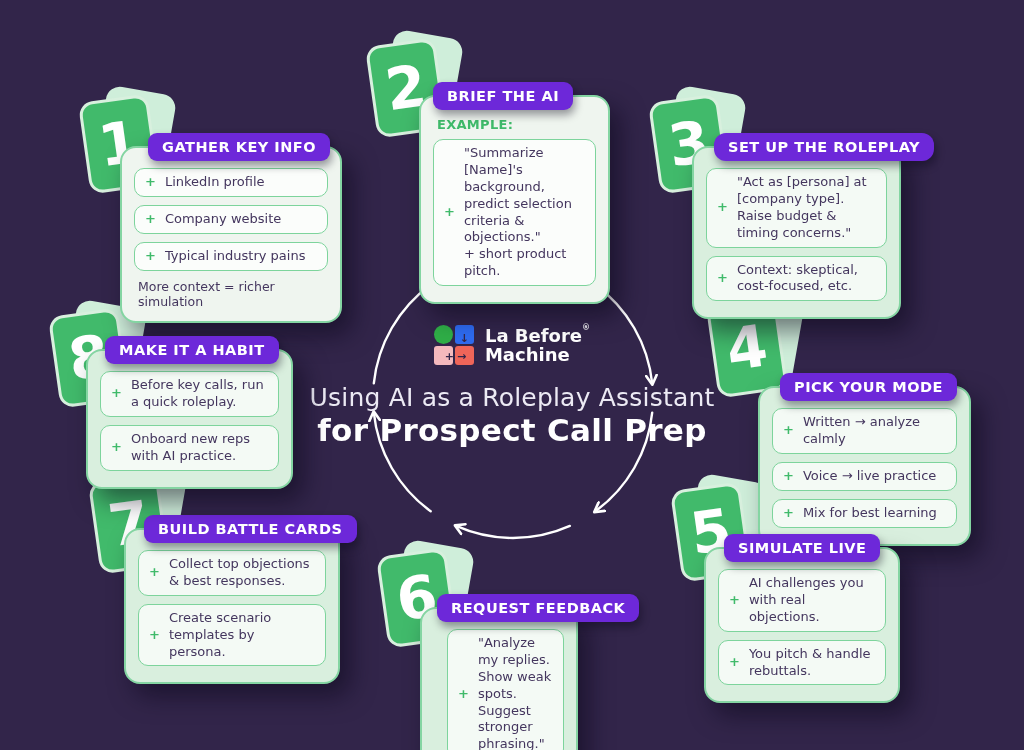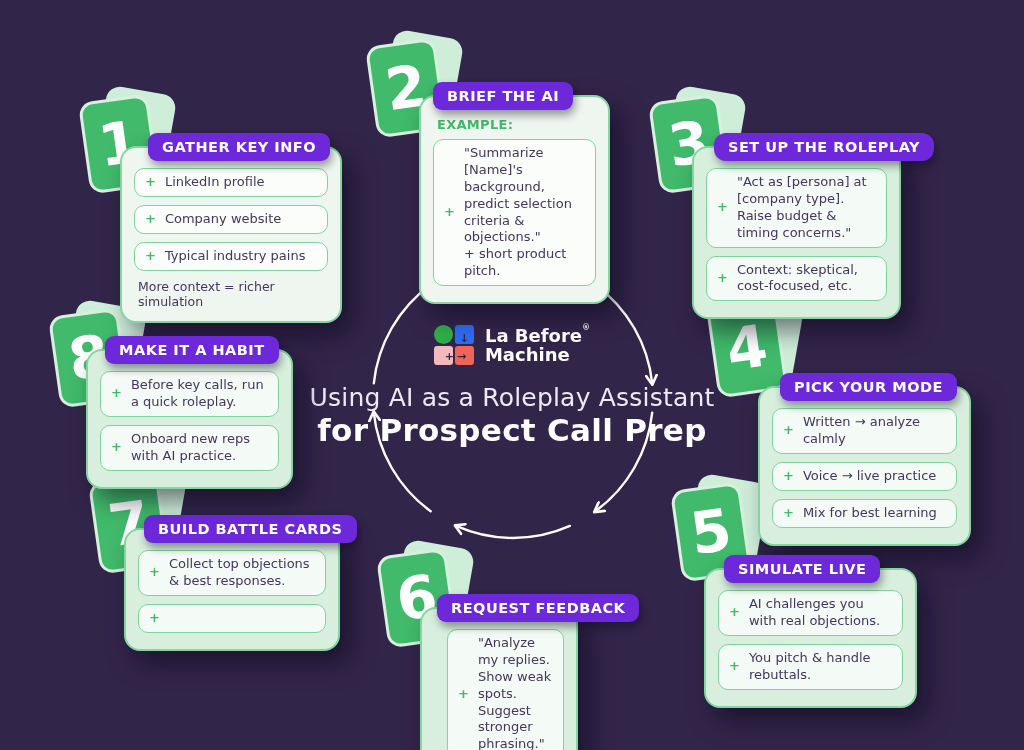--- a/index.html
+++ b/index.html
@@ -53,21 +53,21 @@
   .plus{color:#3fba6a;font-weight:700;flex:0 0 auto;}
   .item-text{white-space:pre-line;}
   .card-footer{color:#44365e;font-size:12.5px;margin:2px 2px 4px 4px;}
   .example-label{color:#3fba6a;font-weight:800;font-size:13px;letter-spacing:.3px;margin:0 0 7px 4px;}
 
   
   .c1{left:120px;top:146px;width:222px;}
   .c2{left:419px;top:95px;width:191px;}
   .c3{left:692px;top:146px;width:209px;}
   .c4{left:758px;top:341px;width:213px;margin-top:45px;}
-  .c5{left:704px;top:568px;width:213px;}
+  .c5{left:704px;top:547px;width:196px;}
   .c6{left:420px;top:607px;width:158px;padding-left:25px;}
   .c7{left:124px;top:528px;width:216px;}
   .c8{left:86px;top:349px;width:207px;}
   .c1 .pill{left:26px;} .c2 .pill{left:12px;} .c3 .pill{left:20px;border-radius:12px;}
   .c4 .pill{left:20px;} .c5 .pill{left:18px;} .c6 .pill{left:15px;}
   .c7 .pill{left:18px;} .c8 .pill{left:17px;}
   .n1{left:84px;top:98px;}  .n2{left:371px;top:42px;}
   .n3{left:654px;top:98px;} .n4{left:712px;top:302px;}
   .n5{left:676px;top:486px;}.n6{left:382px;top:552px;}
   .n7{left:94px;top:478px;} .n8{left:54px;top:312px;}
@@ -250,20 +250,21 @@
   </div>
 
   <div class="card mint c7">
     <div class="pill">BUILD BATTLE CARDS</div>
     <div class="item">
         <span class="plus">+</span>
         <span class="item-text">Collect top objections &amp; best responses.</span>
       </div>
     <div class="item">
         <span class="plus">+</span>
+        <span class="item-text">Create scenario templates by persona.</span>
       </div>
   </div>
 
   <div class="card mint c8">
     <div class="pill">MAKE IT A HABIT</div>
     <div class="item">
         <span class="plus">+</span>
         <span class="item-text">Before key calls, run a quick roleplay.</span>
       </div>
     <div class="item">

